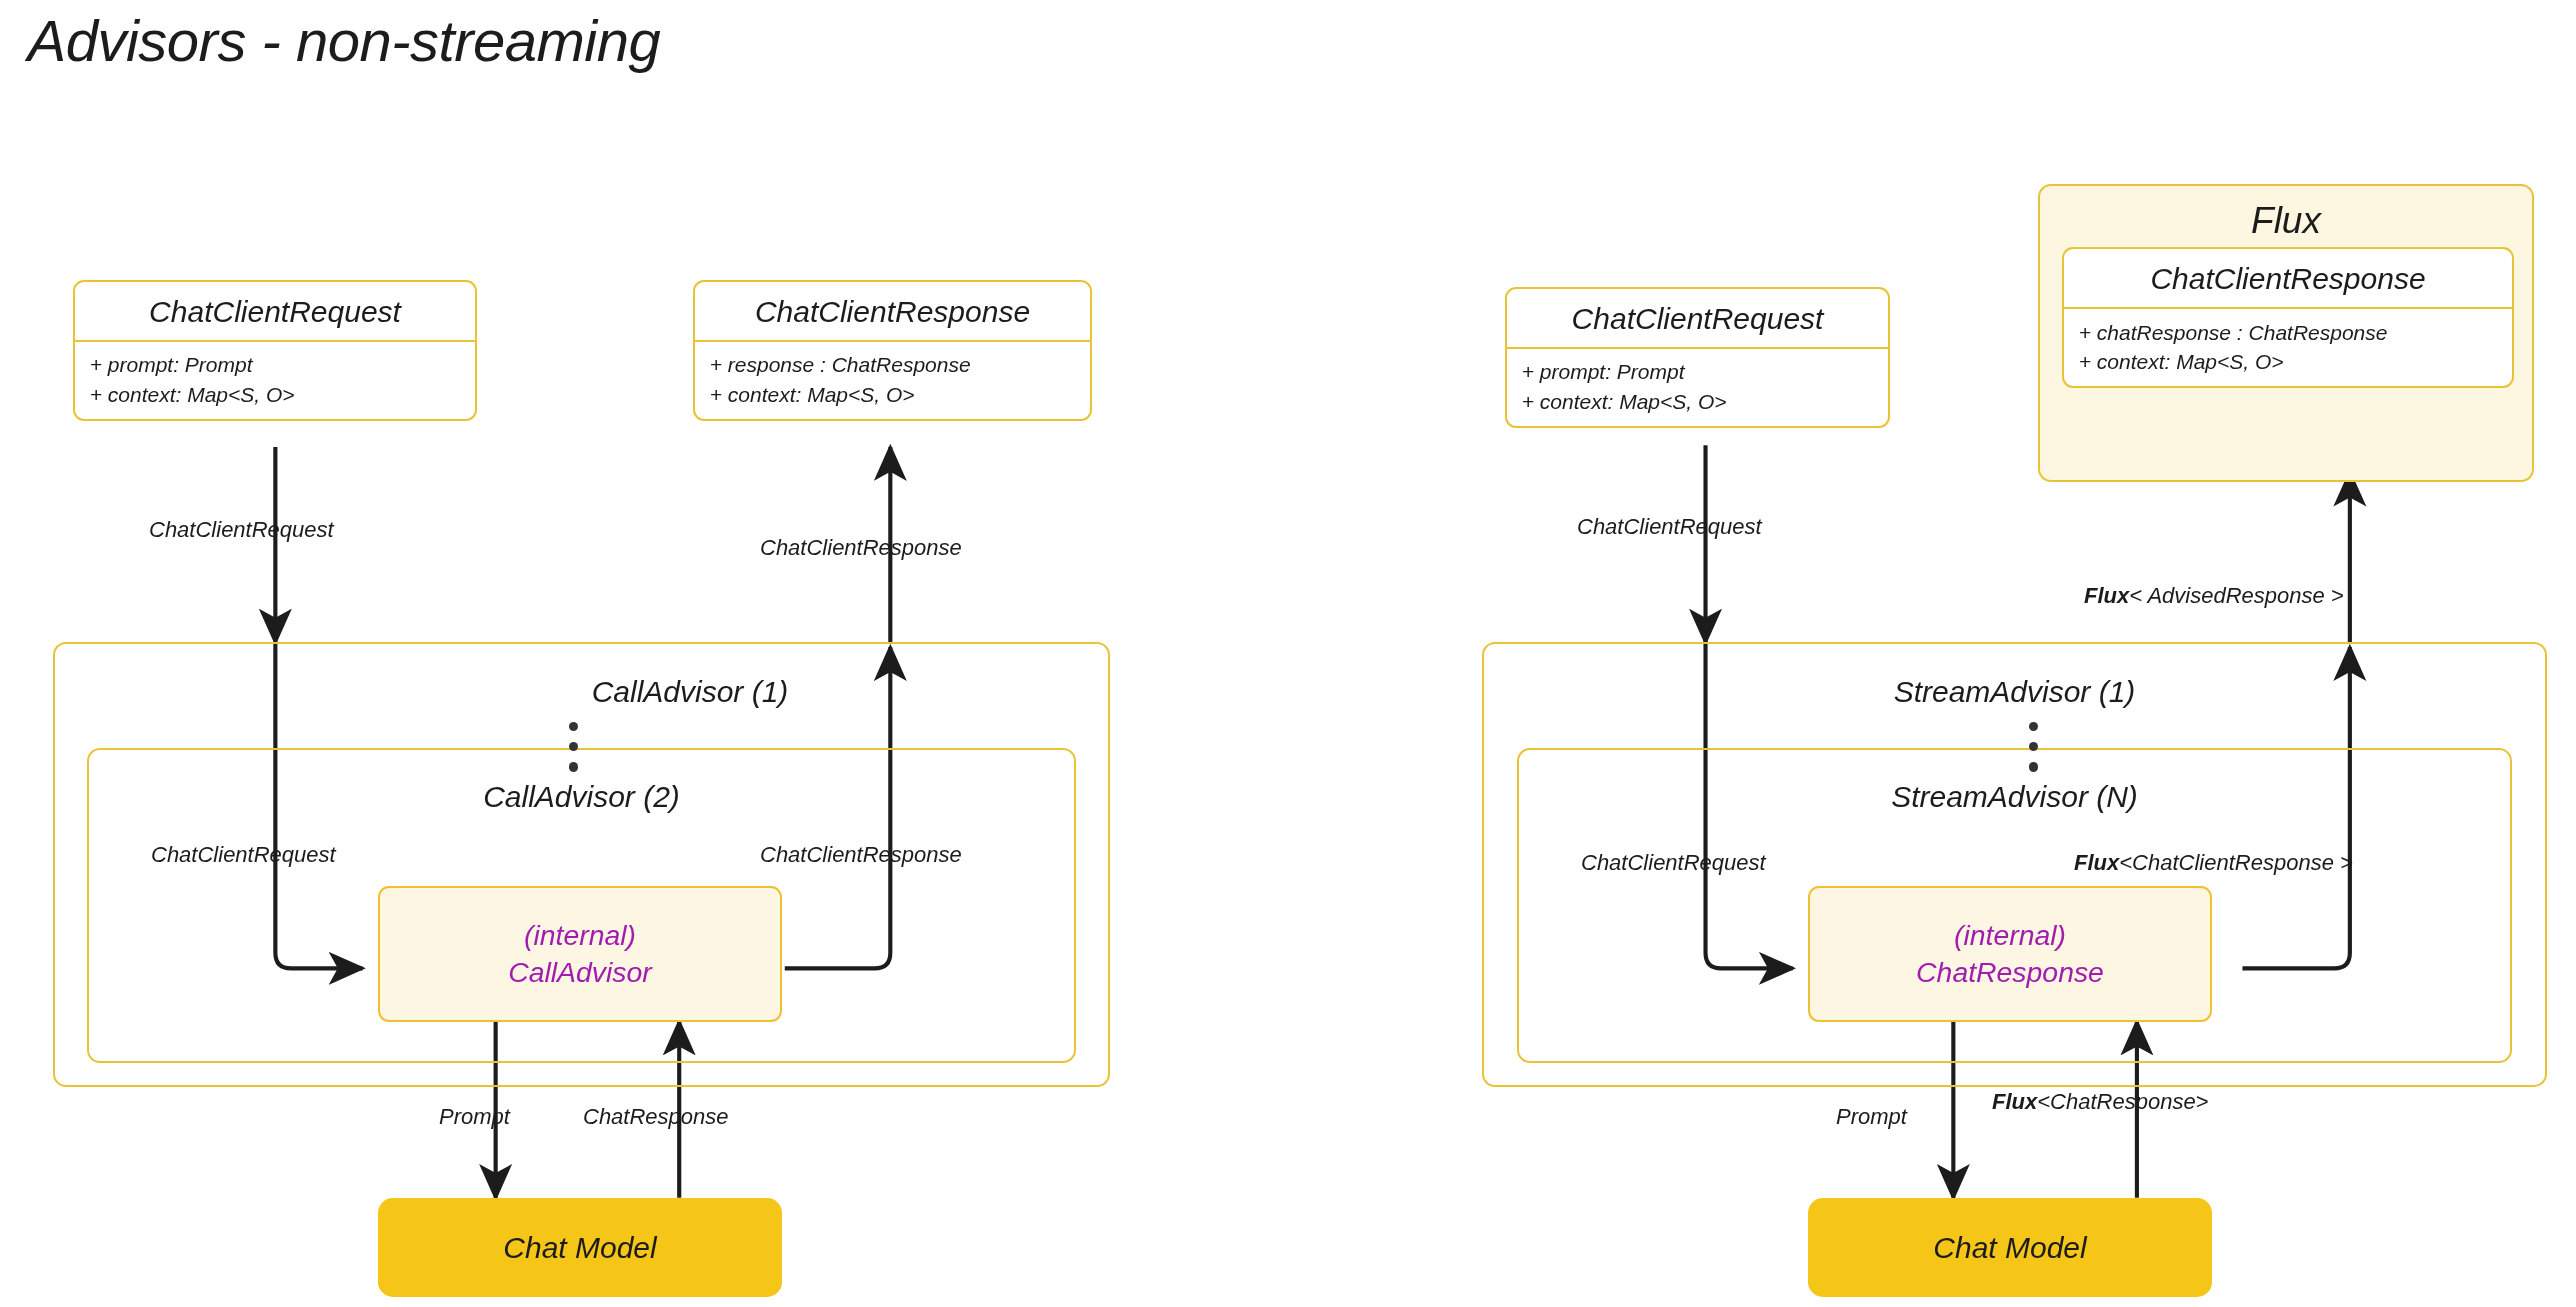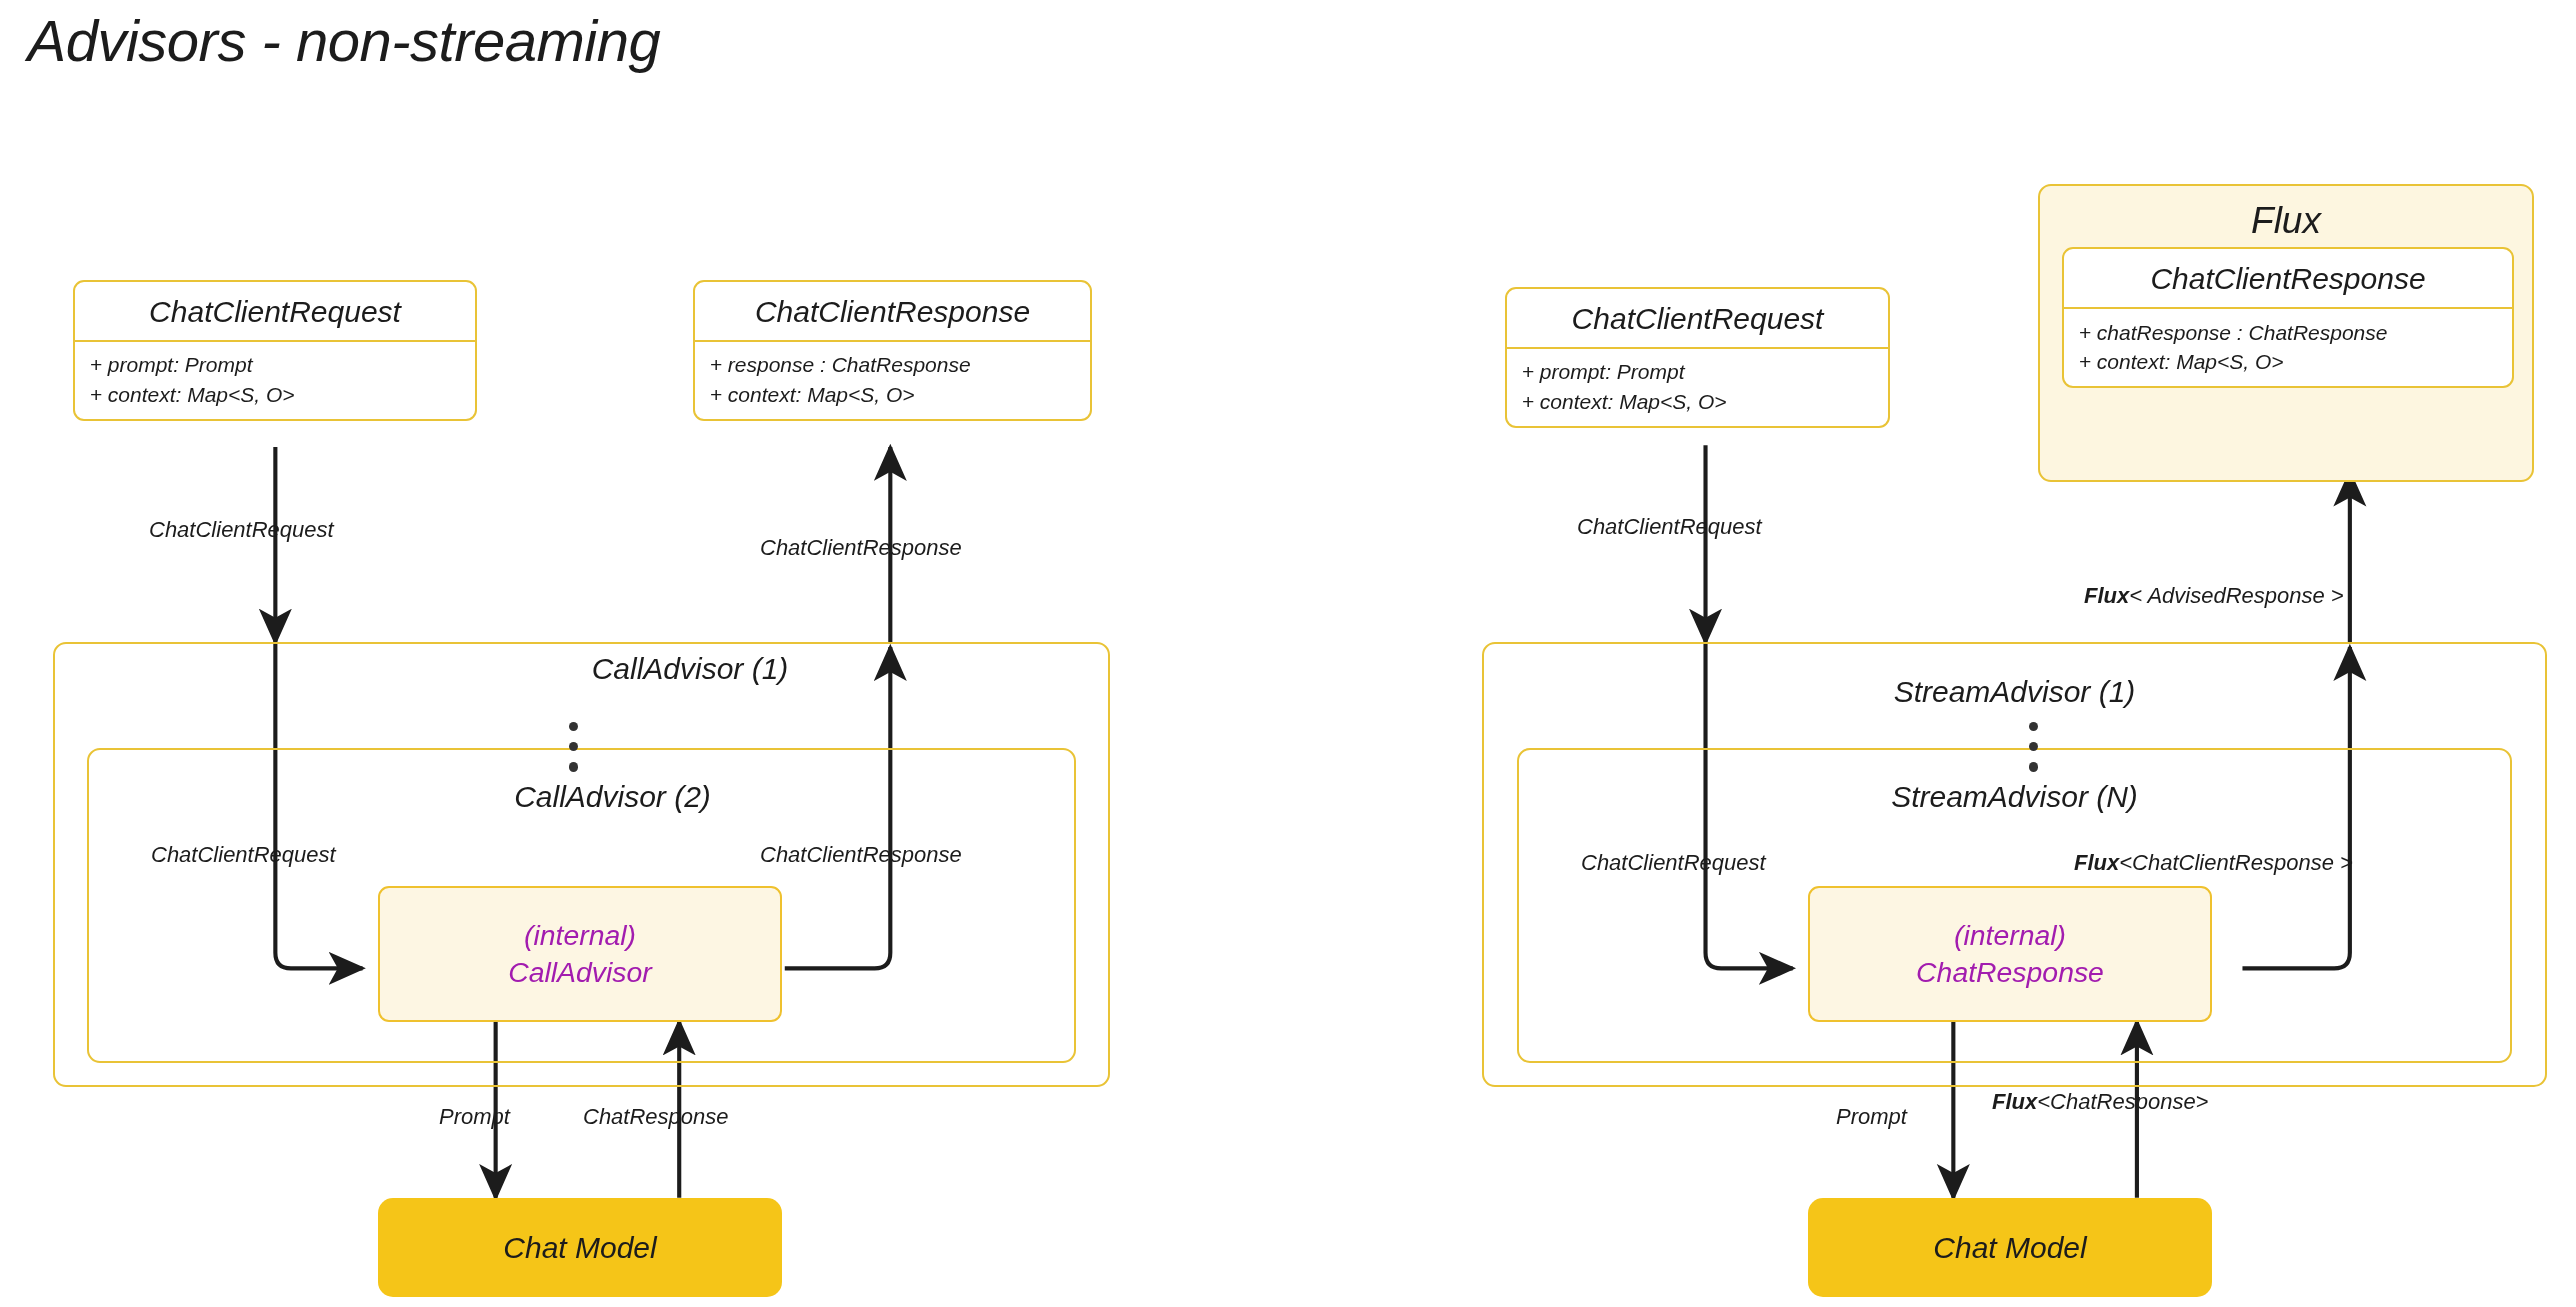--- a/index.html
+++ b/index.html
@@ -180,24 +180,24 @@
       <div class="uml-attrs">
         <div class="uml-attr">+ response : ChatResponse</div>
         <div class="uml-attr">+ context: Map&lt;S, O&gt;</div>
       </div>
     </div>
 
     <div class="edge-label" style="left:149px; top:519px;">ChatClientRequest</div>
     <div class="edge-label" style="left:760px; top:537px;">ChatClientResponse</div>
 
     <div class="advisor-outer" style="left:53px; top:642px; width:1057px; height:445px;"></div>
-    <div class="advisor-name" style="left:53px; top:652px; width:1274px;">CallAdvisor (1)</div>
+    <div class="advisor-name" style="left:53px; top:675px; width:1274px;">CallAdvisor (1)</div>
 
     <div class="advisor-inner" style="left:87px; top:748px; width:989px; height:315px;"></div>
-    <div class="advisor-name" style="left:87px; top:780px; width:989px;margin-left:31px;">CallAdvisor (2)</div>
+    <div class="advisor-name" style="left:87px; top:780px; width:989px;">CallAdvisor (2)</div>
 
     <div class="vdots" style="left:569px; top:722px;">
       <i></i>
         <i></i>
         <i></i>
     </div>
 
     <div class="edge-label" style="left:151px; top:844px;">ChatClientRequest</div>
     <div class="edge-label" style="left:760px; top:844px;">ChatClientResponse</div>
 

